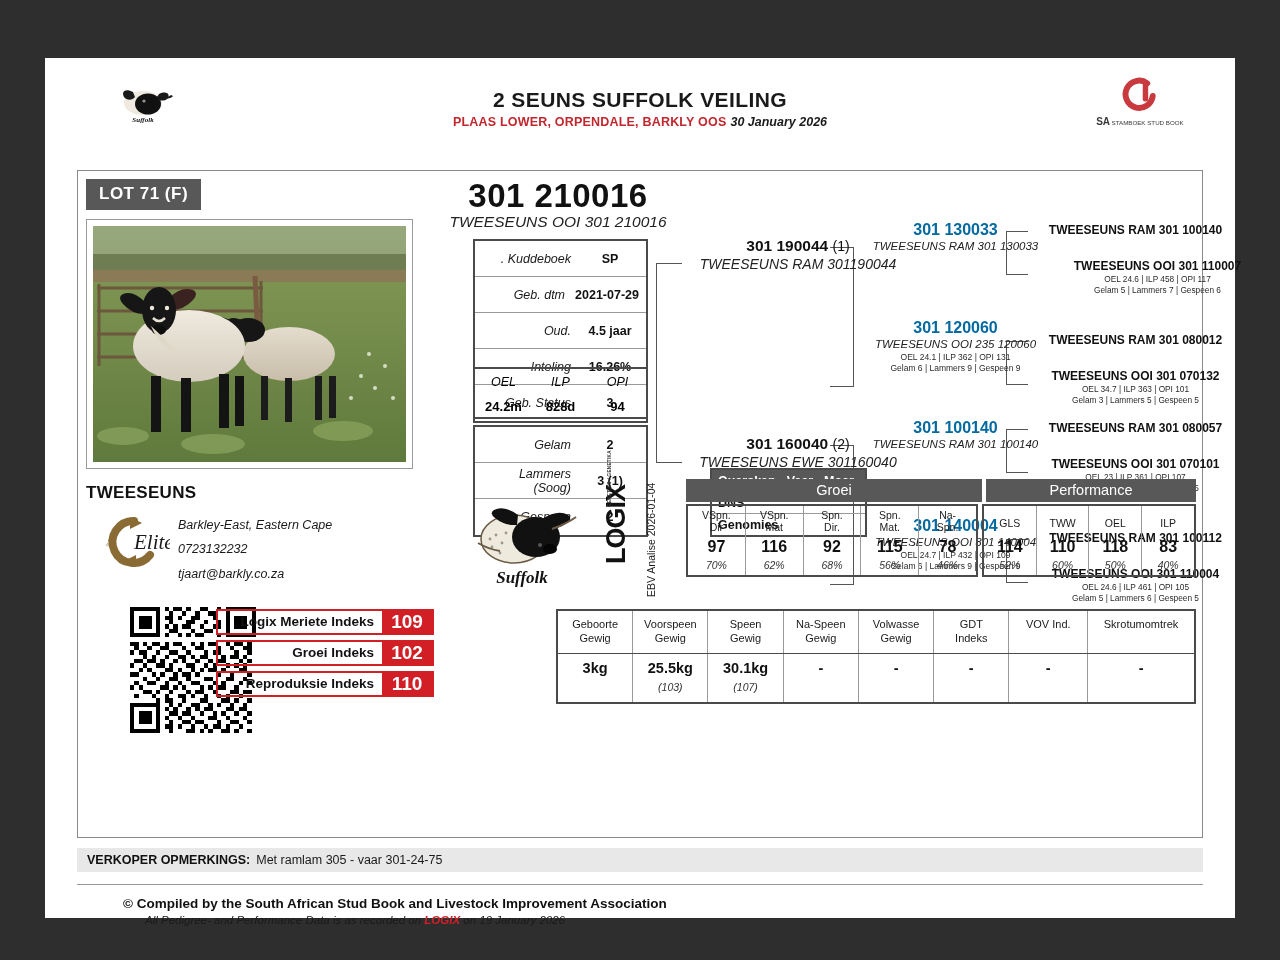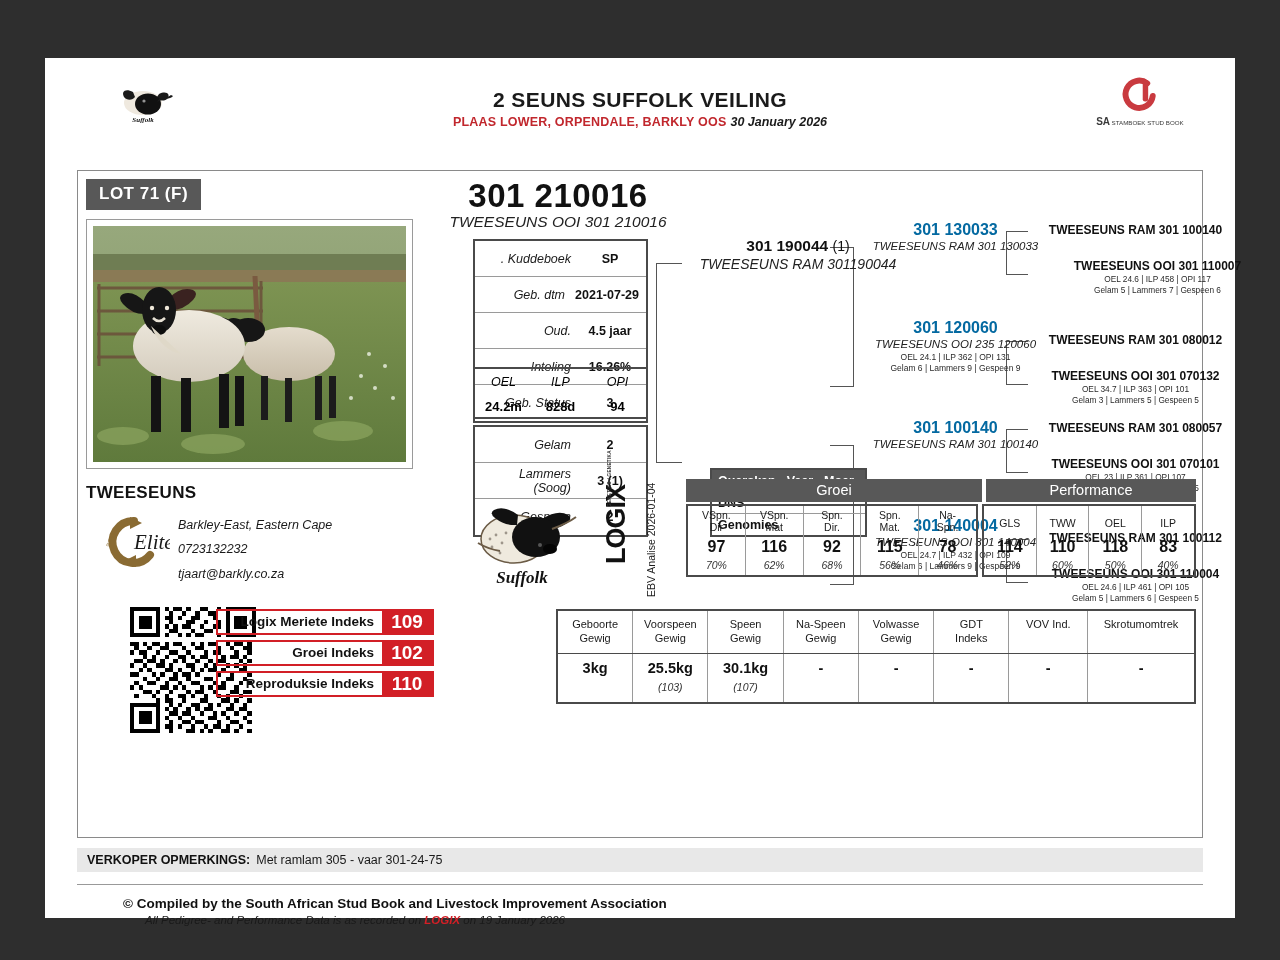--- a/index.html
+++ b/index.html
@@ -444,20 +444,28 @@
     <div class="conn" style="left:928px; top:60px; width:22px; height:44px; border-left:1.5px solid #555; border-top:1.5px solid #555; border-bottom:1.5px solid #555;"></div>
     <div class="conn" style="left:928px; top:170px; width:22px; height:44px; border-left:1.5px solid #555; border-top:1.5px solid #555; border-bottom:1.5px solid #555;"></div>
     <div class="conn" style="left:928px; top:258px; width:22px; height:44px; border-left:1.5px solid #555; border-top:1.5px solid #555; border-bottom:1.5px solid #555;"></div>
     <div class="conn" style="left:928px; top:368px; width:22px; height:44px; border-left:1.5px solid #555; border-top:1.5px solid #555; border-bottom:1.5px solid #555;"></div>
 
     <div class="par" id="par-sire">
       <div class="code"><span>301 190044</span> <span class="seq">(1)</span></div>
       <div class="nm">TWEESEUNS RAM 301190044</div>
     </div>
 
+    <div class="par" id="par-dam">
+      <div class="code"><span>301 160040</span> <span class="seq">(2)</span></div>
+      <div class="nm">TWEESEUNS EWE 301160040</div>
+      <div class="stats">
+        <div>OEL 23.7 | ILP 435 | OPI 149</div>
+        <div>Gelam 6 | Lammers 13 | Gespeen 13</div>
+      </div>
+    </div>
 
     <div class="ouer">
       <div class="ouer-head">
         <span class="c1">Ouerskap</span>
         <span class="c2">Vaar</span>
         <span class="c3">Moer</span>
       </div>
       <div class="ouer-row">DNS</div>
       <div class="ouer-row">Genomies</div>
     </div>

